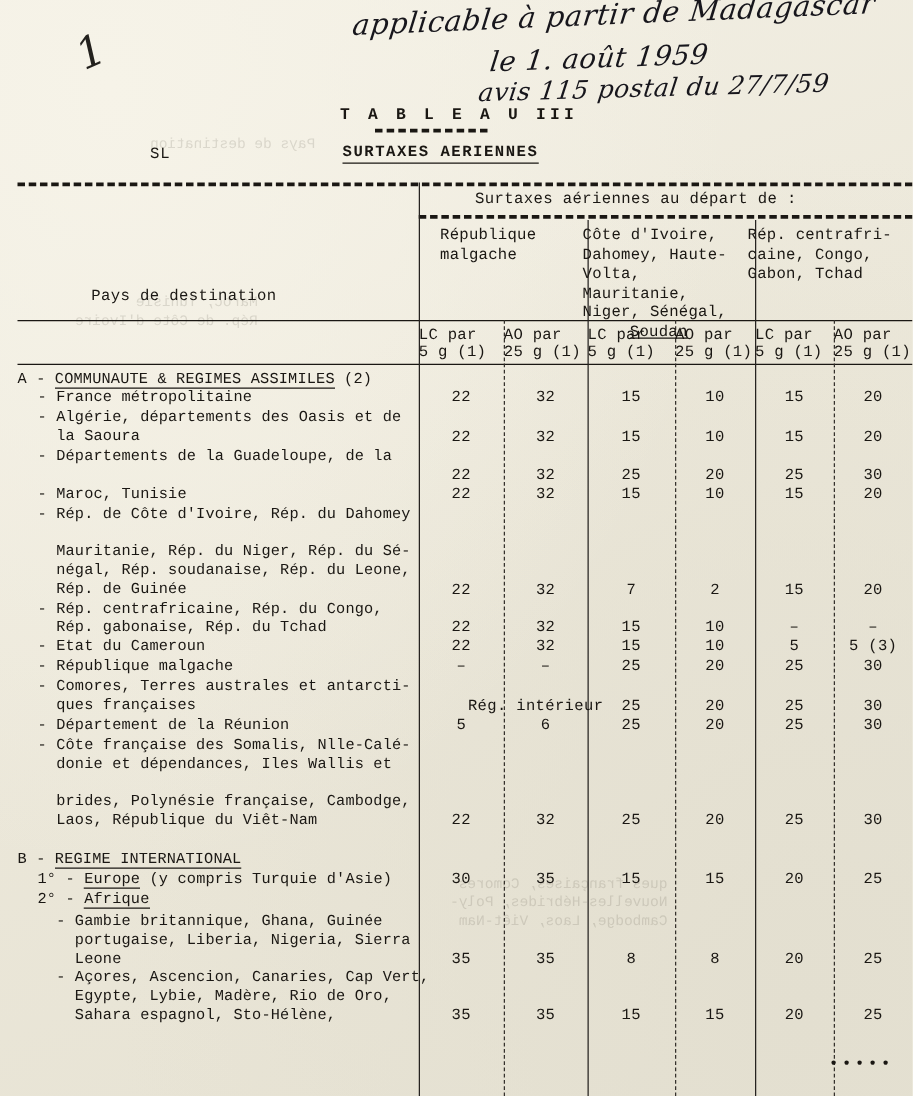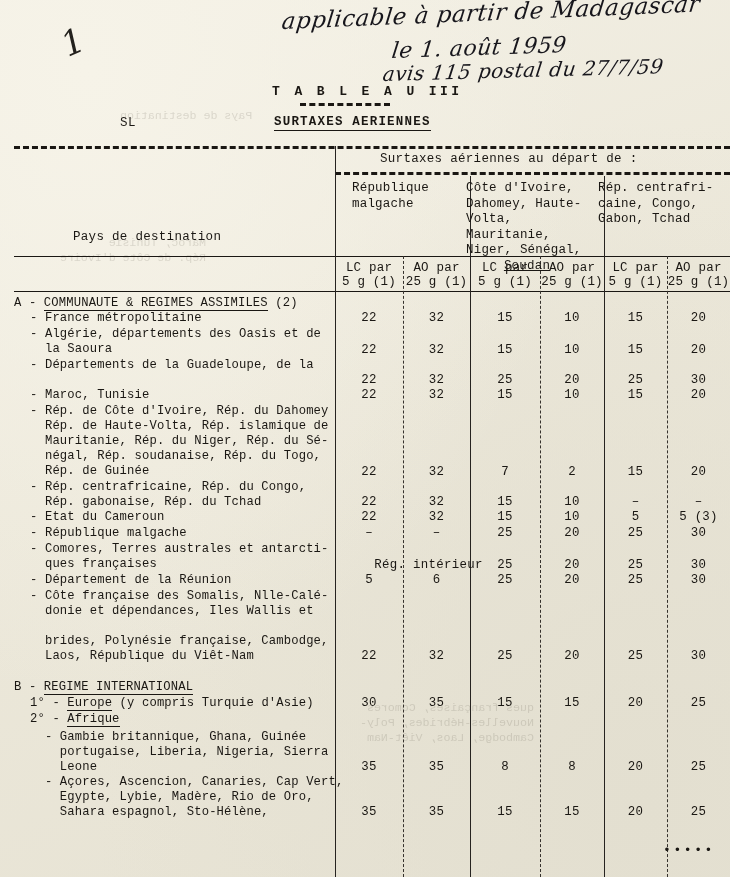--- a/index.html
+++ b/index.html
@@ -53,21 +53,21 @@
   .hr-solid{position:absolute;height:0;border-top:1.6px solid #1a1713;}
   .vr{position:absolute;width:0;border-left:1.4px solid #262320;}
   .vr.dashed{border-left:1.4px dashed #35312c;}
 
   
   .hdr-span{position:absolute;left:380px;top:152px;font-size:12.5px;letter-spacing:.3px;}
   .colhead{position:absolute;font-size:12.5px;line-height:15.5px;letter-spacing:.2px;}
   #ch0{left:352px;top:181px;}
   #ch1{left:466px;top:181px;}
   #ch2{left:598px;top:181px;}
-  .sub-lbl{position:absolute;font-size:12.5px;line-height:14px;letter-spacing:.2px;text-align:center;}
+  .sub-lbl{position:absolute;font-size:12.5px;line-height:14px;letter-spacing:.2px;}
 
   
   .dest-label{position:absolute;left:73px;top:230px;font-size:12.5px;letter-spacing:.3px;}
 
   
   #rowsLeft{position:absolute;left:0;top:0;width:335px;}
   .lrow{position:absolute;font-size:12.2px;line-height:15.1px;letter-spacing:.15px;white-space:pre;}
   .lrow u{text-decoration:none;border-bottom:1.2px solid #1a1713;}
   .sect{font-size:12.2px;}
 
@@ -133,21 +133,21 @@
   <div class="sub-lbl" id="r5" style="left:667px;top:261px;width:63px;"><span>AO par</span><br><span>25 g (1)</span></div>
 
   <div class="dest-label">Pays de destination</div>
 
   <div id="rowsLeft">
       <div class="lrow sect" style="left: 14px; top: 296px;"><span>A - </span><u>COMMUNAUTE &amp; REGIMES ASSIMILES</u><span> (2)</span></div>
       <div class="lrow" style="left: 30px; top: 311.1px;"><span>- France métropolitaine</span></div>
       <div class="lrow" style="left: 30px; top: 327.4px;"><span>- Algérie, départements des Oasis et de</span><br><span>  la Saoura</span></div>
       <div class="lrow" style="left: 30px; top: 357.6px;"><span>- Départements de la Guadeloupe, de la</span><br></div>
       <div class="lrow" style="left: 30px; top: 387.8px;"><span>- Maroc, Tunisie</span></div>
-      <div class="lrow" style="left: 30px; top: 404.1px;"><span>- Rép. de Côte d'Ivoire, Rép. du Dahomey</span><br><span>  Rép. de Haute-Volta, Rép. islamique de</span><br><span>  Mauritanie, Rép. du Niger, Rép. du Sé-</span><br><span>  négal, Rép. soudanaise, Rép. du Togo,</span><br><span>  Rép. de Guinée</span></div>
+      <div class="lrow" style="left: 30px; top: 404.1px;"><span>- Rép. de Côte d'Ivoire, Rép. du Dahomey</span><br><br><span>  Mauritanie, Rép. du Niger, Rép. du Sé-</span><br><span>  négal, Rép. soudanaise, Rép. du Leone,</span><br><span>  Rép. de Guinée</span></div>
       <div class="lrow" style="left: 30px; top: 479.6px;"><span>- Rép. centrafricaine, Rép. du Congo,</span><br><span>  Rép. gabonaise, Rép. du Tchad</span></div>
       <div class="lrow" style="left: 30px; top: 509.8px;"><span>- Etat du Cameroun</span></div>
       <div class="lrow" style="left: 30px; top: 526.1px;"><span>- République malgache</span></div>
       <div class="lrow" style="left: 30px; top: 542.4px;"><span>- Comores, Terres australes et antarcti-</span><br><span>  ques françaises</span></div>
       <div class="lrow" style="left: 30px; top: 572.6px;"><span>- Département de la Réunion</span></div>
       <div class="lrow" style="left: 30px; top: 588.9px;"><span>- Côte française des Somalis, Nlle-Calé-</span><br><span>  donie et dépendances, Iles Wallis et</span><br><br><span>  brides, Polynésie française, Cambodge,</span><br><span>  Laos, République du Viêt-Nam</span></div>
       <div class="lrow sect" style="left: 14px; top: 680.4px;"><span>B - </span><u>REGIME INTERNATIONAL</u><span></span></div>
       <div class="lrow" style="left: 30px; top: 695.5px;"><span>1° - <u>Europe</u> (y compris Turquie d'Asie)</span></div>
       <div class="lrow" style="left: 30px; top: 711.8px;"><span>2° - <u>Afrique</u></span></div>
       <div class="lrow" style="left: 30px; top: 729.9px;"><span>  - Gambie britannique, Ghana, Guinée</span><br><span>    portugaise, Liberia, Nigeria, Sierra</span><br><span>    Leone</span></div>

